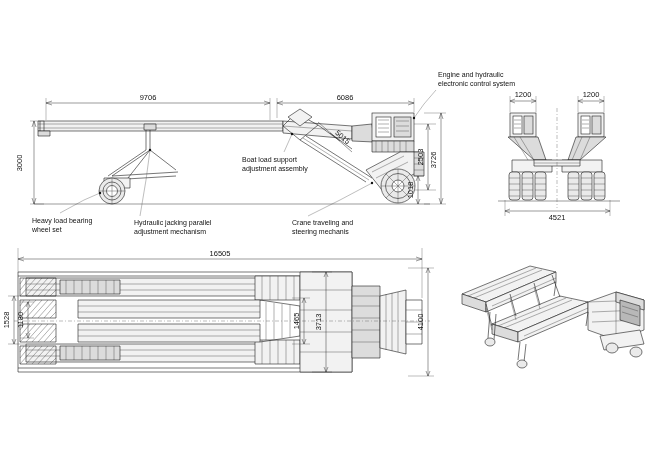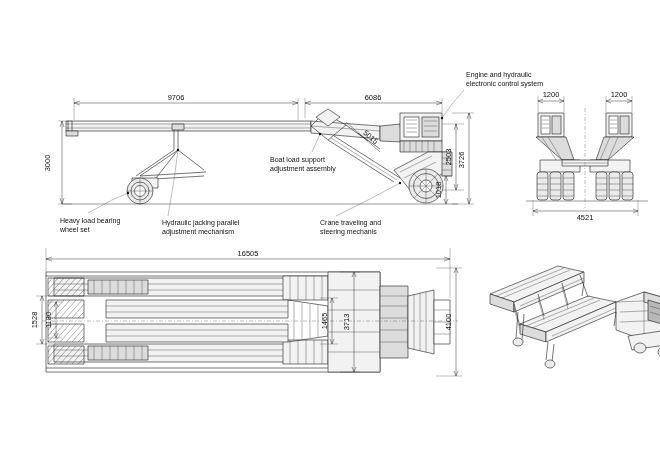--- a/index.html
+++ b/index.html
@@ -4,21 +4,21 @@
 <style>
   html,body{margin:0;padding:0;}
   body{
     width:660px;height:465px;
     background:#ffffff;
     font-family:"Liberation Sans", sans-serif;
     color:#1a1a1a;
     overflow:hidden;
     position:relative;
   }
-  #sheet{position:absolute;left:0;top:0;width:628px;height:465px;padding-left:28px;}
+  #sheet{position:absolute;left:0;top:0;width:628px;height:465px;}
   svg{display:block;}
   .dim-text{font-size:7.5px;font-family:"Liberation Sans",sans-serif;fill:#111;}
   .note-text{font-size:7px;font-family:"Liberation Sans",sans-serif;fill:#111;}
   .ln{stroke:#1b1b1b;fill:none;stroke-width:0.6;}
   .ln-thin{stroke:#3a3a3a;fill:none;stroke-width:0.4;}
   .ln-dim{stroke:#222;fill:none;stroke-width:0.45;}
   .ln-ext{stroke:#444;fill:none;stroke-width:0.35;}
   .ln-dash{stroke:#555;fill:none;stroke-width:0.4;stroke-dasharray:4 2 1 2;}
   .fill-lt{fill:#f2f2f2;stroke:#1b1b1b;stroke-width:0.6;}
   .fill-md{fill:#dcdcdc;stroke:#1b1b1b;stroke-width:0.6;}

